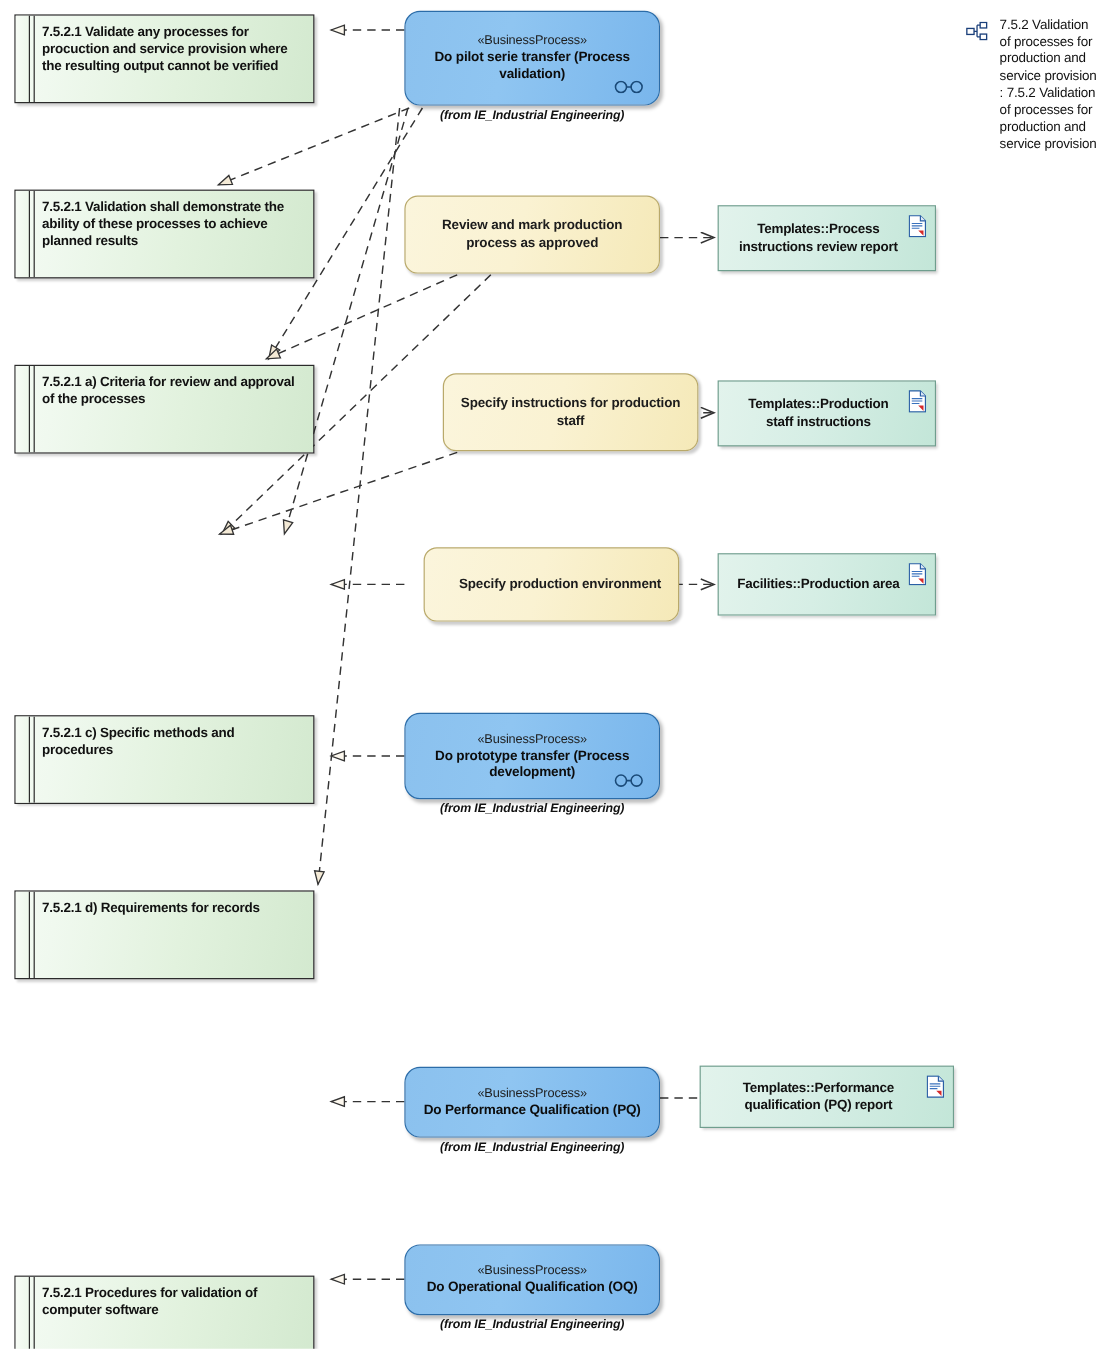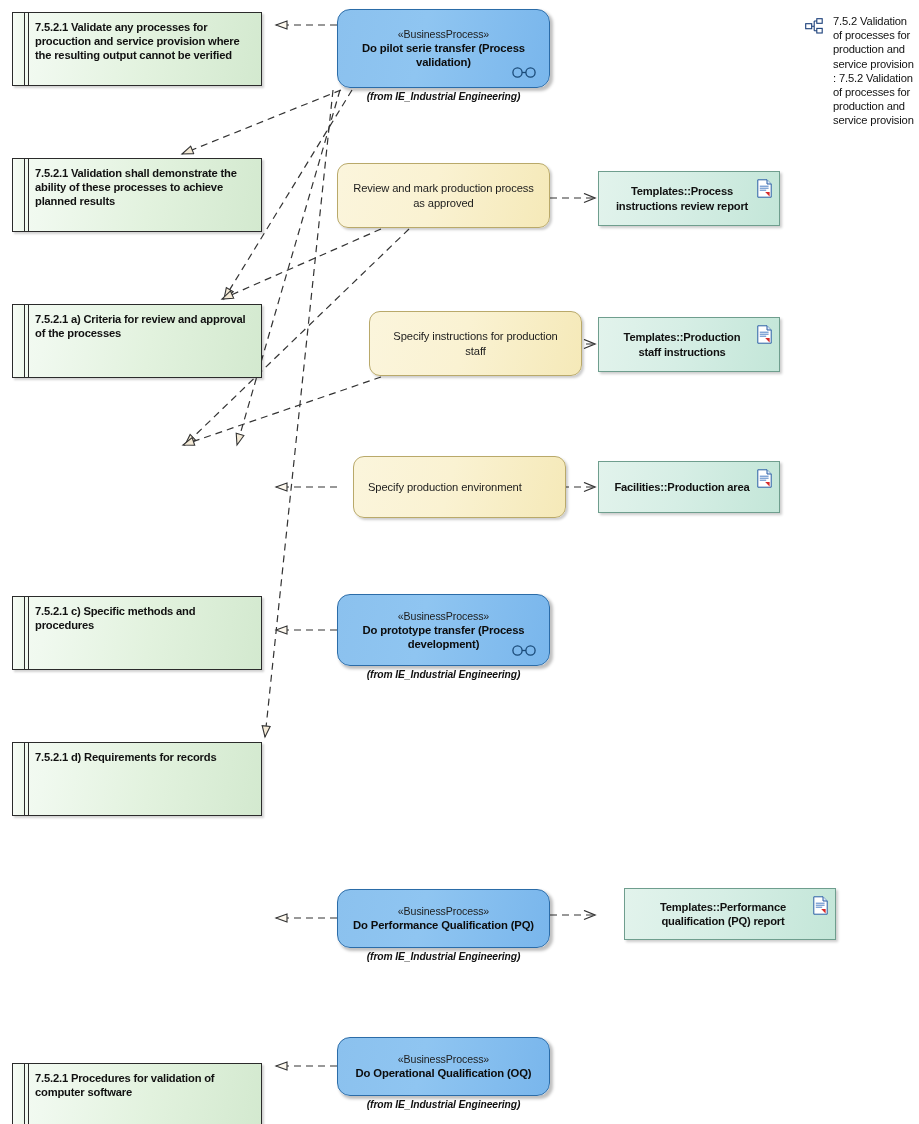--- a/index.html
+++ b/index.html
@@ -51,22 +51,23 @@
     letter-spacing: -0.18px;
   }
 
   
   .activity {
     position: absolute;
     border: 1.2px solid #b9a96a;
     border-radius: 11px;
     background: linear-gradient(105deg, #fbf5dc 0%, #faf2d2 45%, #f5e9b8 100%);
     box-shadow: 2px 2px 2.5px rgba(0,0,0,0.2);
-    display: flex; align-items: center; justify-content: flex-start;
+    display: flex; align-items: center; justify-content: flex-end;
     text-align: center;
+    font-weight: bold;
   }
   .activity .act-text {
     font-size: 11.2px;
     color: #1c1c1c;
     line-height: 15px;
     padding: 0 14px;
     letter-spacing: -0.1px;
   }
 
   
@@ -334,21 +335,21 @@
       <path d="M10,0.8 L10,5 L14.2,5" fill="#dce8f7" stroke="#2a5fa5" stroke-width="1"></path>
       <g stroke="#3a72bd" stroke-width="0.9">
         <line x1="2.8" y1="7.2" x2="11.6" y2="7.2"></line>
         <line x1="2.8" y1="9.2" x2="11.6" y2="9.2"></line>
         <line x1="2.8" y1="11.2" x2="9.2" y2="11.2"></line>
       </g>
       <path d="M8.2,13 L12.6,13 L12.6,17.4 z" fill="#d62a2a"></path>
     </svg>
   </div>
 
-  <div class="artifact" style="left:624px; top:888px; width:212px; height:52px;">
+  <div class="artifact" style="left:583px; top:888px; width:212px; height:52px;">
     <div class="art-text">Templates::Performance qualification (PQ) report</div>
     <svg class="doc-ico" viewBox="0 0 15 19">
       <path d="M0.8,0.8 L10,0.8 L14.2,5 L14.2,18.2 L0.8,18.2 z" fill="#ffffff" stroke="#2a5fa5" stroke-width="1"></path>
       <path d="M10,0.8 L10,5 L14.2,5" fill="#dce8f7" stroke="#2a5fa5" stroke-width="1"></path>
       <g stroke="#3a72bd" stroke-width="0.9">
         <line x1="2.8" y1="7.2" x2="11.6" y2="7.2"></line>
         <line x1="2.8" y1="9.2" x2="11.6" y2="9.2"></line>
         <line x1="2.8" y1="11.2" x2="9.2" y2="11.2"></line>
       </g>
       <path d="M8.2,13 L12.6,13 L12.6,17.4 z" fill="#d62a2a"></path>

